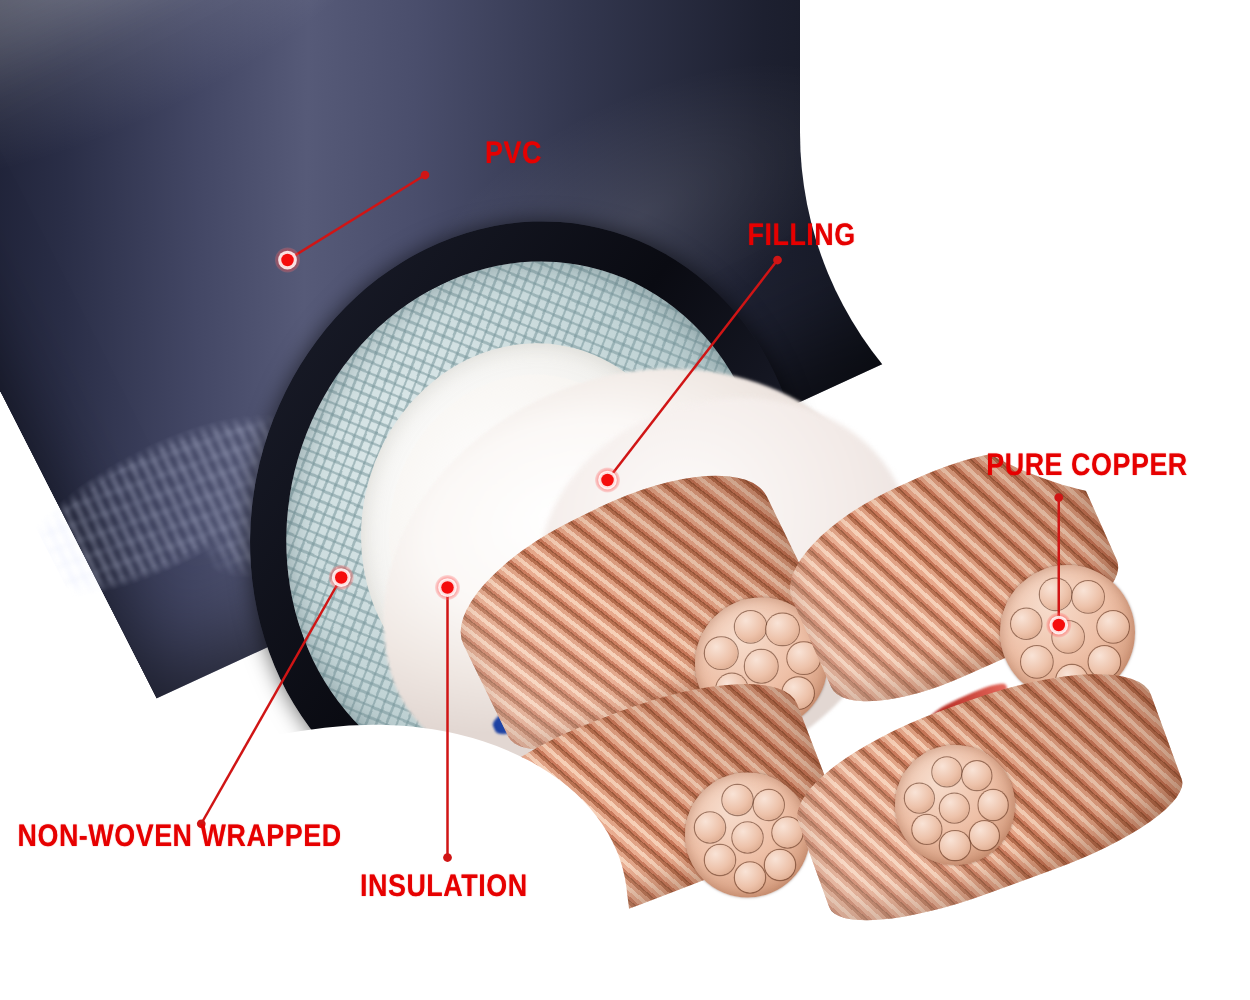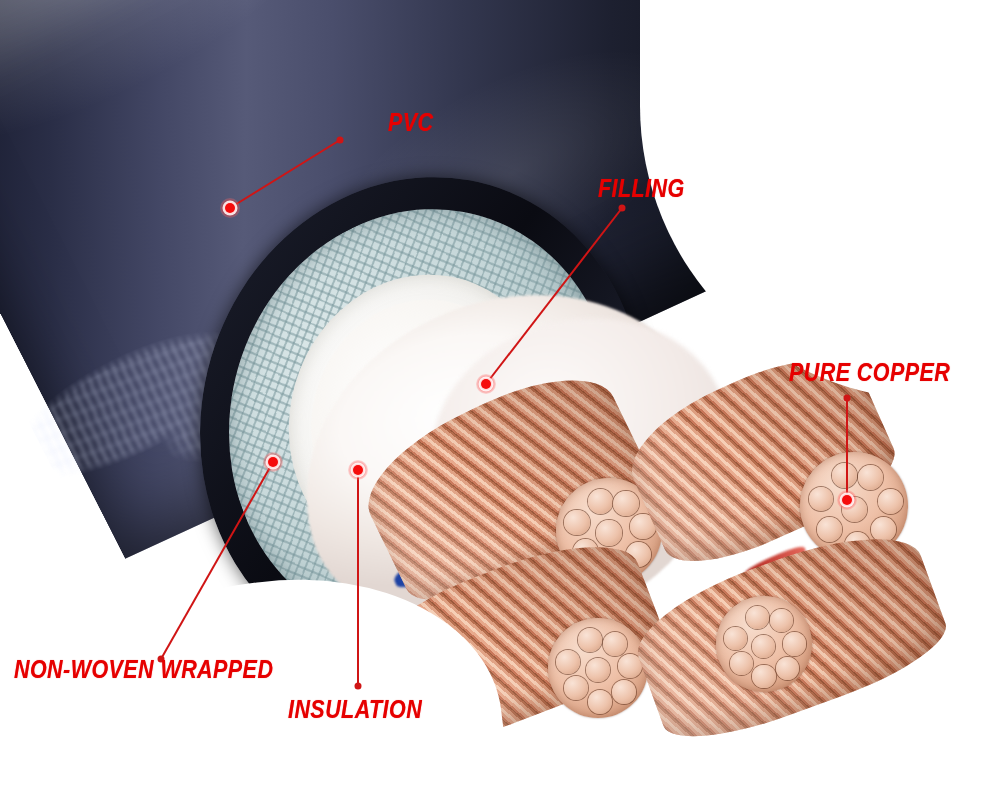--- a/index.html
+++ b/index.html
@@ -148,21 +148,21 @@
     position:absolute;border-radius:50%;
     background:radial-gradient(circle at 35% 30%, #f9e3d6 0%, #edc2aa 55%, #d49e80 100%);
     box-shadow:0 0 0 1px rgba(90,45,25,.55);
     display:block;
   }
 
   
   .corewire{position:absolute;border-radius:40%;filter:blur(1px);}
 
   
-  #annotations{position:absolute;inset:0;font-style:italic;}
+  #annotations{position:absolute;inset:0;}
   .label{
     position:absolute;
     color:#e60000;
     font-family:"Liberation Sans",sans-serif;
     font-weight:700;
     font-size:25px;
     letter-spacing:.5px;
     white-space:nowrap;
     transform:scaleX(.86);
     transform-origin:left center;

